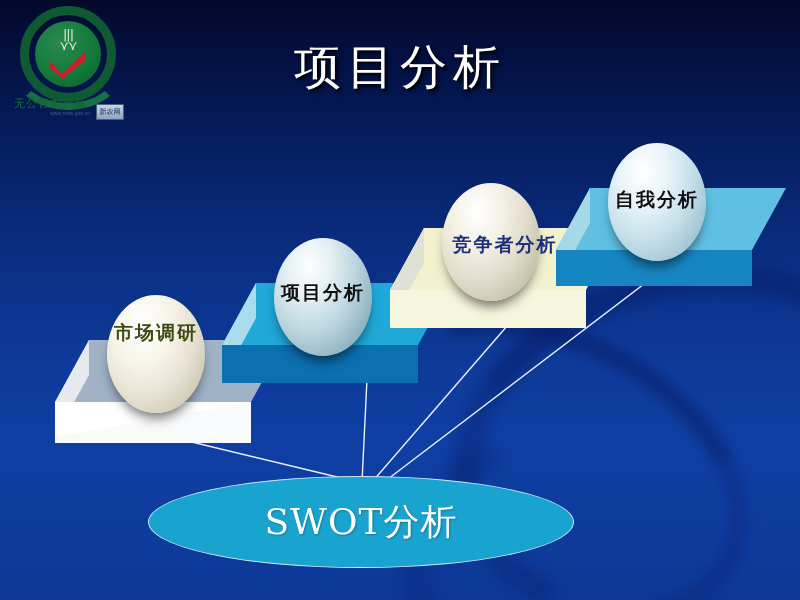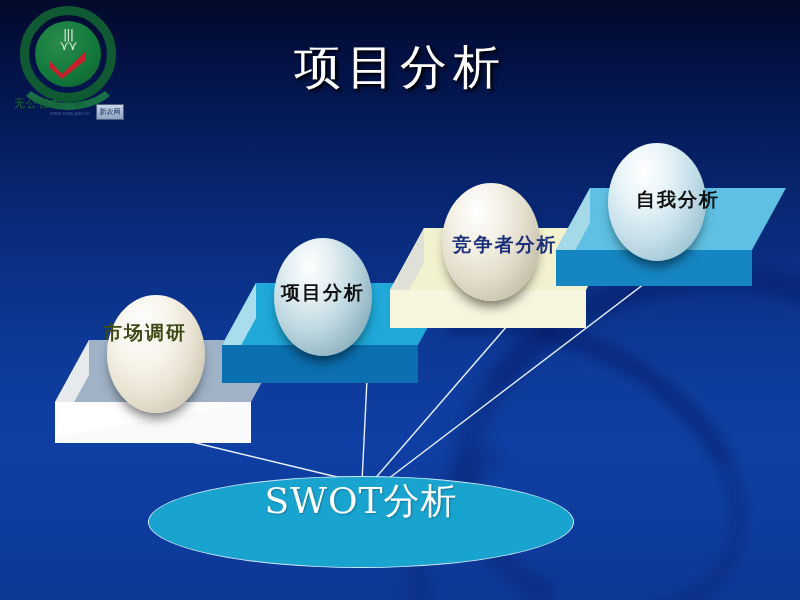--- a/index.html
+++ b/index.html
@@ -196,21 +196,21 @@
 
   
   .swot {
     position: absolute;
     left: 148px; top: 476px;
     width: 424px; height: 90px;
     border-radius: 50%;
     background: #19a3cf;
     border: 1.5px solid #cfe8f5;
     display: flex;
-    align-items: flex-start;
+    align-items: center;
     justify-content: center;
   }
   .swot-label {
     color: #ffffff;
     font-family: "DejaVu Serif", "Liberation Serif", serif;
     font-size: 36px;
     letter-spacing: 1px;
     text-shadow: 1px 1px 2px rgba(0,0,0,.25);
   }
 </style>
@@ -252,21 +252,21 @@
       <svg width="230" height="110" viewBox="0 0 230 110">
         <polygon points="34,0 230,0 196,62 0,62" fill="#9fb2c6"></polygon>
         <polygon points="0,62 0,97 34,35 34,0" fill="#e6eaec"></polygon>
         <polygon points="0,62 196,62 196,103 0,103" fill="#ffffff"></polygon>
         <polygon points="0,97 0,103 196,103 196,62" fill="#f4f6f8" opacity="0.5"></polygon>
       </svg>
     </div>
     <div class="sphere" style="left:52px; top:-45px; width:98px; height:118px;
                 background: radial-gradient(ellipse at 36% 26%, #ffffff 0%, #f7f4ea 32%, #e8e2d2 58%, #cfc7b4 82%, #b6ae9c 100%);
                 box-shadow: 0 9px 12px -4px rgba(0,0,0,.55);"></div>
-    <div class="sphere-label" style="left:90px; top:-20px; color:#3d4a14;">市场调研</div>
+    <div class="sphere-label" style="left:101px; top:-20px; color:#3d4a14;">市场调研</div>
   </div>
 
   <div class="step" style="left:222px; top:283px;">
     <div class="slab">
       <svg width="230" height="110" viewBox="0 0 230 110">
         <polygon points="34,0 230,0 196,62 0,62" fill="#1fa8d8"></polygon>
         <polygon points="0,62 0,97 34,35 34,0" fill="#a9dced"></polygon>
         <polygon points="0,62 196,62 196,100 0,100" fill="#0b6fb0"></polygon>
       </svg>
     </div>
@@ -294,20 +294,20 @@
     <div class="slab">
       <svg width="230" height="110" viewBox="0 0 230 110">
         <polygon points="34,0 230,0 196,62 0,62" fill="#5fc0e3"></polygon>
         <polygon points="0,62 0,97 34,35 34,0" fill="#a6d9e8"></polygon>
         <polygon points="0,62 196,62 196,98 0,98" fill="#1686c2"></polygon>
       </svg>
     </div>
     <div class="sphere" style="left:52px; top:-45px; width:98px; height:118px;
                 background: radial-gradient(ellipse at 36% 24%, #ffffff 0%, #eaf5f9 26%, #c7e0ea 54%, #9fc4d4 80%, #7fa9bd 100%);
                 box-shadow: 0 9px 12px -4px rgba(0,0,0,.55);"></div>
-    <div class="sphere-label" style="left:101px; top:-1px; color:#101010;margin-left:21px;">自我分析</div>
+    <div class="sphere-label" style="left:101px; top:-1px; color:#101010;">自我分析</div>
   </div>
 
   <div class="swot">
     <span class="swot-label">SWOT分析</span>
   </div>
 
 </div>
 
 </body></html>

